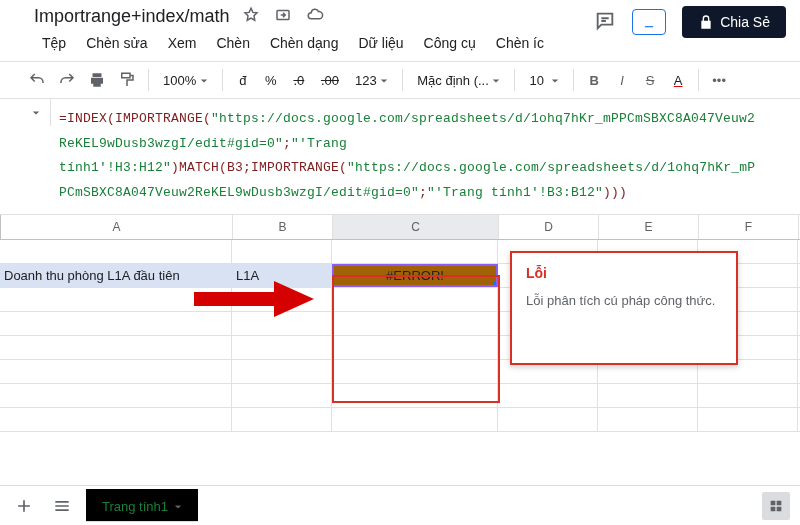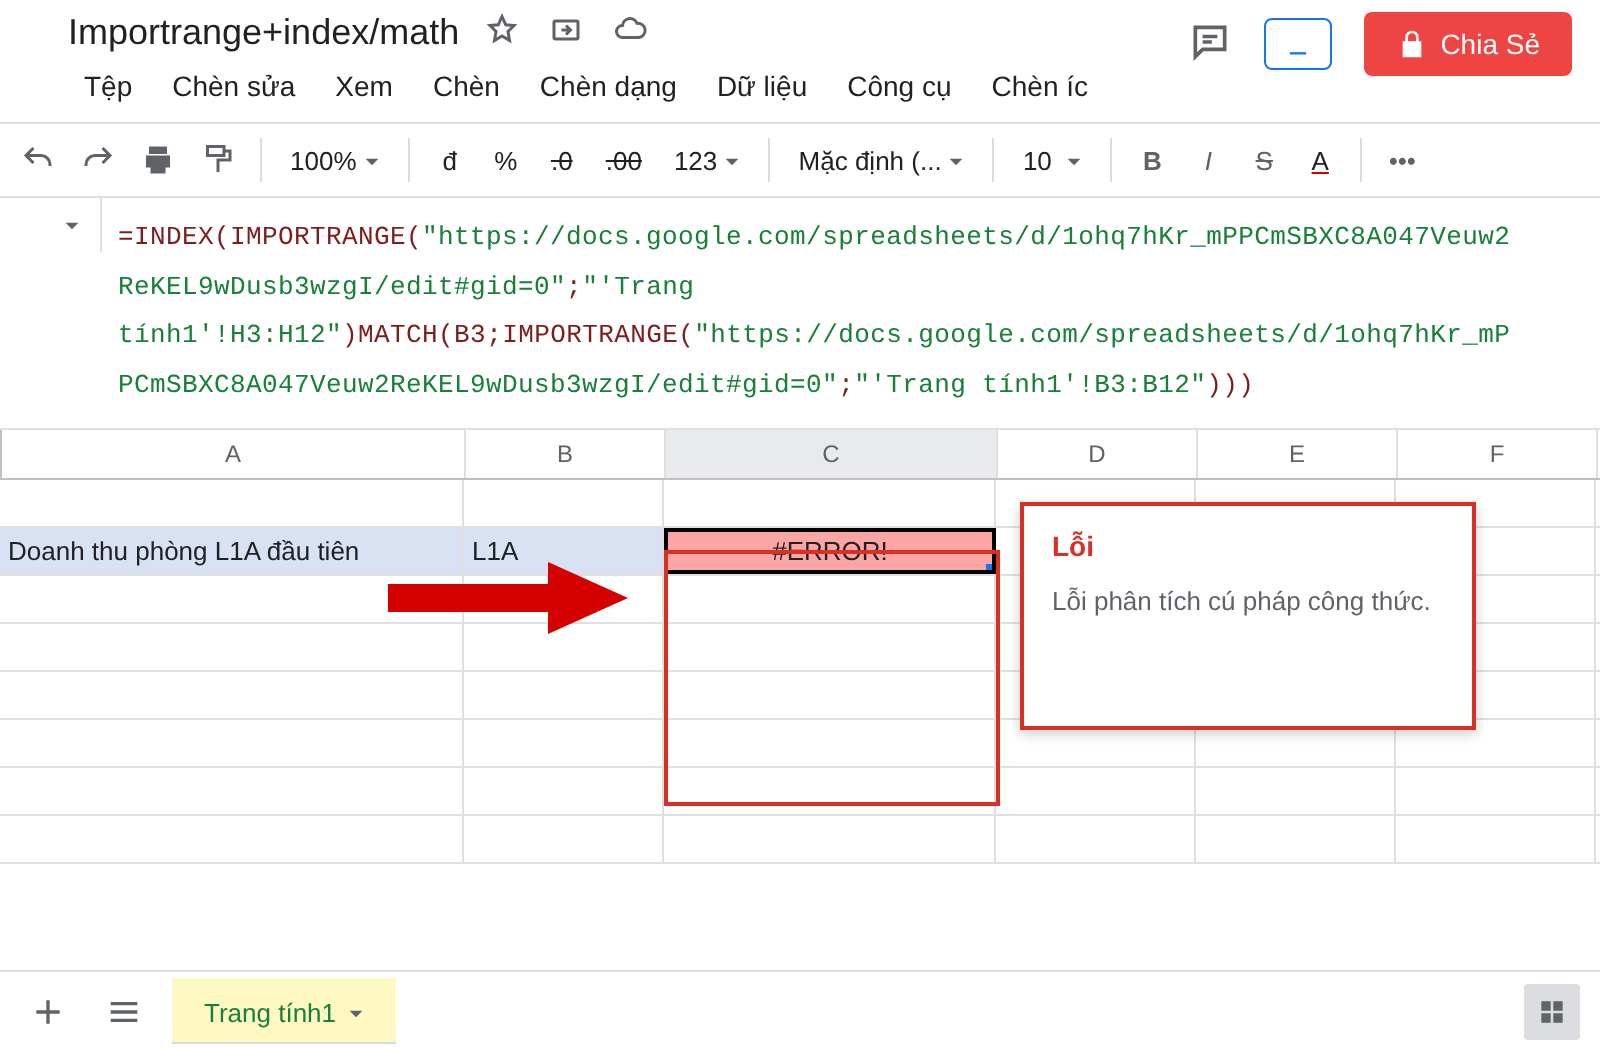--- a/index.html
+++ b/index.html
@@ -6,25 +6,25 @@
   body { font-family: Arial, "Google Sans", sans-serif; font-size: 13px; color: #202124; width: 800px; height: 525px; overflow: hidden; background: #fff; position: relative; }
   .titlebar { display: flex; align-items: flex-end; padding: 6px 10px 2px 34px; gap: 12px; }
   .doc-title { font-size: 18px; color: #202124; font-weight: 400; }
   .title-icons { display: flex; gap: 14px; color: #5f6368; }
   .title-icons svg { width: 18px; height: 18px; }
   .right-cluster { position: absolute; top: 6px; right: 14px; display: flex; align-items: center; gap: 16px; }
   .comment-icon { color: #5f6368; }
   .comment-icon svg { width: 22px; height: 22px; }
   .present-box { width: 34px; height: 26px; border: 1.5px solid #1a73e8; border-radius: 4px; display:flex; align-items:center; justify-content:center; color:#1a73e8; }
   .present-box svg { width: 14px; height: 14px; }
-  .share-btn { background: #ef4444; color: #fff; padding: 8px 16px; border-radius: 4px; font-weight: 500; display: flex; align-items: center; gap: 6px; font-size: 14px; border: none; cursor: pointer; }
+  .share-btn { background: #0f172a; color: #fff; padding: 8px 16px; border-radius: 4px; font-weight: 500; display: flex; align-items: center; gap: 6px; font-size: 14px; border: none; cursor: pointer; }
   .share-btn svg { width: 16px; height: 16px; fill: #fff; }
   .menubar { display: flex; gap: 4px; padding: 2px 10px 6px 34px; border-bottom: 1px solid #e0e0e0; color: #202124; align-items: center; }
   .menubar span { padding: 4px 8px; font-size: 14px; cursor: pointer; }
-  .toolbar { display: flex; align-items: center; gap: 4px; padding: 6px 6px; border-bottom: 1px solid #e0e0e0; color: #5f6368; font-size: 13px; }
+  .toolbar { display: flex; align-items: center; gap: 4px; padding: 6px 24px; border-bottom: 1px solid #e0e0e0; color: #5f6368; font-size: 13px; }
   .tb-item { display: flex; align-items: center; justify-content: center; min-width: 24px; height: 24px; padding: 0 4px; cursor: pointer; }
   .tb-item svg { width: 18px; height: 18px; }
   .tb-text { color: #202124; padding: 0 6px; }
   .tb-sep { width: 1px; height: 22px; background: #dadce0; margin: 0 4px; }
   .tb-caret svg { width: 8px; height: 8px; }
   .fx-row { display: flex; align-items: flex-start; border-bottom: 1px solid #e0e0e0; }
   .namebox { width: 50px; text-align: right; padding: 6px 10px; color: #5f6368; }
   .fx-icon { width: 46px; display: flex; align-items: center; justify-content: center; padding-top: 34px; font-style: italic; color: #c2c2c2; font-size: 16px; border-right: 1px solid #e0e0e0; font-family: "Times New Roman", serif; }
   .fx-input { flex: 1; padding: 8px 8px; font-family: Consolas, "Courier New", monospace; font-size: 13px; line-height: 1.9; letter-spacing: 0.2px; }
   .fx-input .fn { color: #7f1d1d; }
@@ -32,30 +32,30 @@
   .grid-area { position: relative; }
   .col-headers { display: flex; border-bottom: 1px solid #c0c0c0; background: #fff; }
   .rowhead-spacer { width: 1px; border-right: 1px solid #c0c0c0; }
   .col-head { flex: 0 0 130px; text-align: center; padding: 5px 0; color: #5f6368; border-right: 1px solid #e0e0e0; background:#fff; font-size: 12px; }
   .col-head.wide { flex: 0 0 232px; }
   .col-head.sel { background:#e8eaed; }
   .grid-row { display: flex; border-bottom: 1px solid #e0e0e0; height: 24px; }
   .grid-row .cell { flex: 0 0 130px; border-right: 1px solid #e0e0e0; padding: 2px 4px; font-size: 13px; display:flex; align-items:center; overflow:hidden; white-space:nowrap; }
   .grid-row .cell.wide { flex: 0 0 232px; }
   .row5 .cell { background: #d9e2f3; }
-  .row5 .cell.colC { background: #fca5a5; border: 2px solid #000000; color:#202124; justify-content:center; position:relative; }
+  .row5 .cell.colC { background: #a16207; border: 2px solid #8b5cf6; color:#202124; justify-content:center; position:relative; }
   .row5 .cell.colC::after { content:""; position:absolute; right:-3px; bottom:-3px; width:6px; height:6px; background:#1a73e8; }
   .highlight-bottom { position: absolute; left: 332px; top: 60px; width: 168px; height: 128px; border: 2.5px solid #d93025; background: transparent; pointer-events:none; }
   .arrow { position: absolute; left: 194px; top: 66px; width: 120px; height: 36px; pointer-events:none; }
   .tooltip-box { position: absolute; left: 510px; top: 36px; width: 228px; height: 114px; background: #fff; border: 2.5px solid #d93025; box-shadow: 0 2px 6px rgba(0,0,0,0.2); padding: 12px 14px; }
   .tooltip-box .tt-title { color: #d93025; font-weight: 700; font-size: 14px; margin-bottom: 10px; }
   .tooltip-box .tt-text { color: #5f6368; font-size: 13px; line-height: 1.5; }
   .bottom-bar { position: fixed; bottom: 0; left: 0; right: 0; height: 40px; border-top: 1px solid #dadce0; background: #fff; display: flex; align-items: center; padding: 0 10px; gap: 10px; }
   .bottom-bar .plus, .bottom-bar .menu { color: #5f6368; width: 28px; height: 28px; display:flex; align-items:center; justify-content:center; cursor:pointer; }
-  .bottom-bar .sheet-tab { background: #fef9c3; border-top: 2px solid transparent; padding: 8px 16px; font-size: 13px; font-weight: 500; color:#188038; display:flex; align-items:center; gap:6px; cursor:pointer; box-shadow: 0 -1px 0 #dadce0 inset; }
+  .bottom-bar .sheet-tab { background: #000000; border-top: 2px solid transparent; padding: 8px 16px; font-size: 13px; font-weight: 500; color:#188038; display:flex; align-items:center; gap:6px; cursor:pointer; box-shadow: 0 -1px 0 #dadce0 inset; }
   .bottom-bar .explore { margin-left: auto; width: 28px; height: 28px; background:#dadce0; border-radius:2px; display:flex; align-items:center; justify-content:center; color:#5f6368; }
   .b { font-weight: 700; }
   .i { font-style: italic; }
   .s { text-decoration: line-through; }
   .underline-a { text-decoration: underline; text-decoration-color: #d50000; color:#202124; font-weight:500; }
 </style>
 </head>
 <body>
 
 <div class="titlebar">

